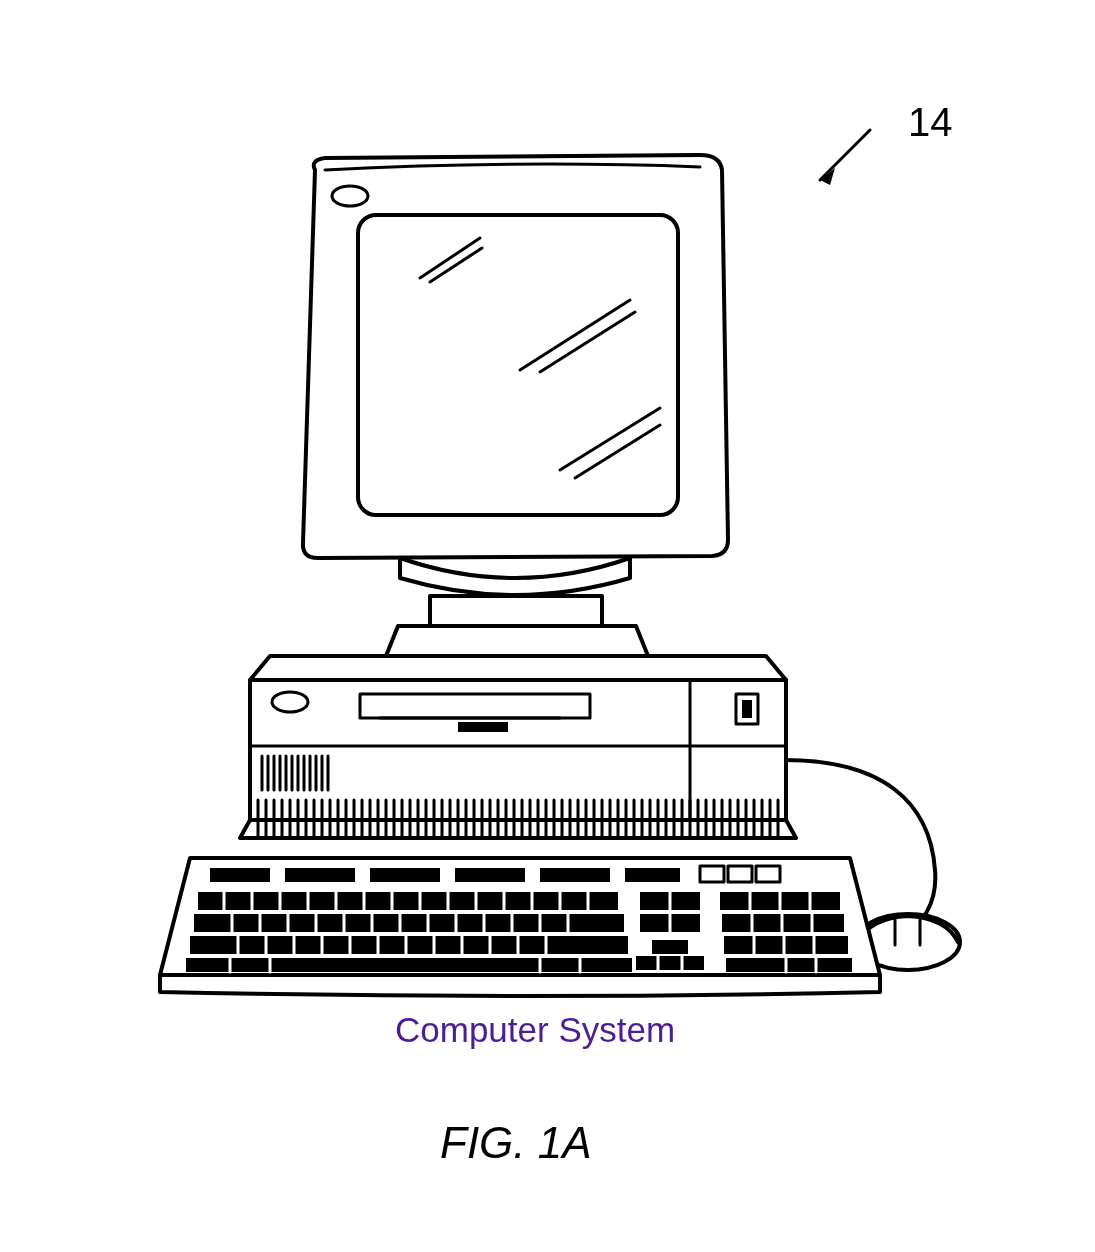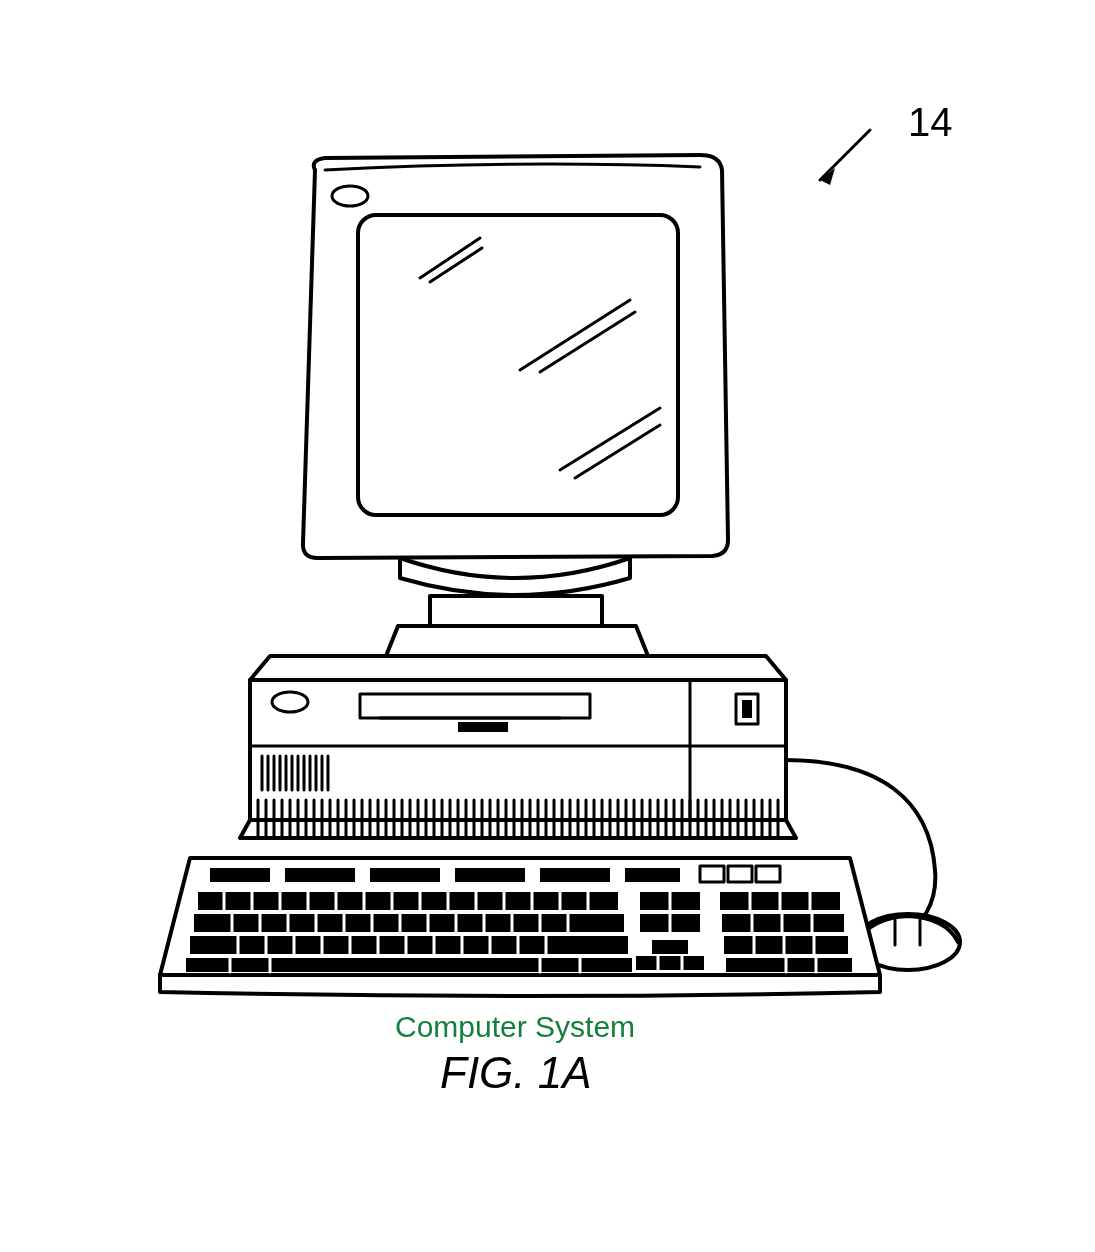--- a/index.html
+++ b/index.html
@@ -17,22 +17,22 @@
     width: 1095px;
     height: 1252px;
   }
   .label {
     position: absolute;
     font-size: 40px;
     color: #000;
   }
   .caption {
     position: absolute;
-    font-size: 30px;
-    color: #15803d;
+    font-size: 35px;
+    color: #4c1d95;
   }
   .figlabel {
     position: absolute;
     font-size: 44px;
     font-style: italic;
     color: #000;
   }
   svg { position: absolute; left: 0; top: 0; }
 </style>
 </head>
@@ -300,15 +300,15 @@
         </g>
       </g>
 
     </g>
   </svg>
 
   <div class="label" style="left:908px; top:100px;">14</div>
 
   <div class="caption" style="left:395px; top:1010px;">Computer System</div>
 
-  <div class="figlabel" style="left:440px; top:1048px;">FIG. 1A</div>
+  <div class="figlabel" style="left:440px; top:1118px;">FIG. 1A</div>
 
 </div>
 
 </body></html>

